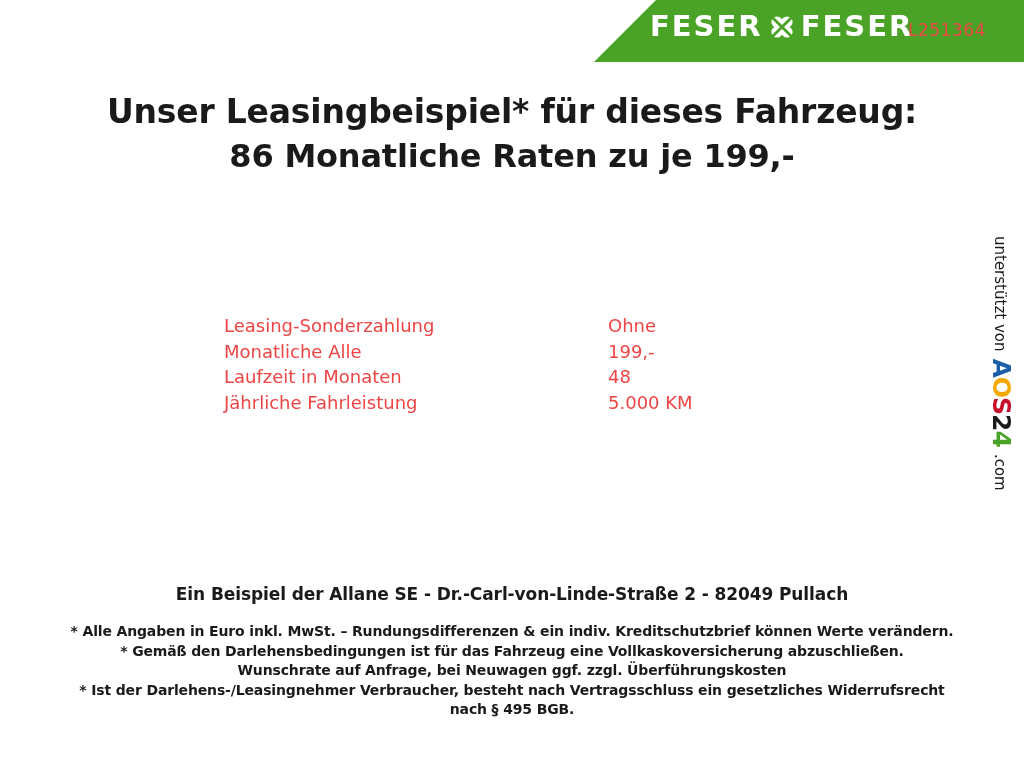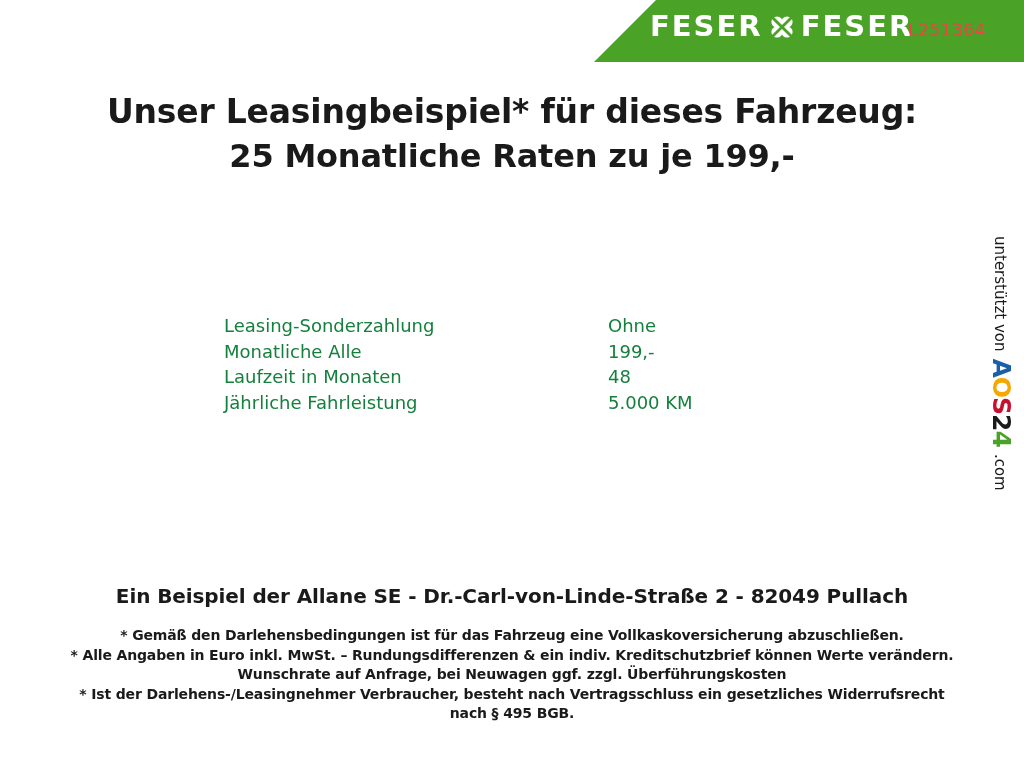--- a/index.html
+++ b/index.html
@@ -88,21 +88,21 @@
   .details {
     position: absolute;
     top: 313px;
     left: 224px;
     width: 600px;
   }
   .details-row {
     display: flex;
     font-size: 18px;
     line-height: 25.5px;
-    color: #15803d;
+    color: #ef4444;
   }
   .details-label {
     width: 384px;
     flex: 0 0 384px;
   }
   .details-value {
     flex: 1 1 auto;
   }
 
   
@@ -148,21 +148,21 @@
 
   
   .footer {
     position: absolute;
     left: 0;
     top: 584px;
     width: 1024px;
     text-align: center;
   }
   .footer-company {
-    font-size: 20px;
+    font-size: 17px;
     font-weight: bold;
     color: #1a1a1a;
     letter-spacing: -0.1px;
   }
   .footer-notes {
     margin-top: 18px;
     font-size: 14px;
     font-weight: bold;
     color: #1a1a1a;
     line-height: 19.5px;
@@ -194,21 +194,21 @@
         </g>
       </svg>
     </span>
     <span>FESER</span>
   </div>
   <div class="brand-id">L251364</div>
 </div>
 
 <div class="titles">
   <div class="title-line1">Unser Leasingbeispiel* für dieses Fahrzeug:</div>
-  <div class="title-line2">25 Monatliche Raten zu je 199,-</div>
+  <div class="title-line2">86 Monatliche Raten zu je 199,-</div>
 </div>
 
 <div class="details">
   <div class="details-row">
     <div class="details-label">Leasing-Sonderzahlung</div>
     <div class="details-value">Ohne</div>
   </div>
   <div class="details-row">
     <div class="details-label">Monatliche Alle</div>
     <div class="details-value">199,-</div>
@@ -227,19 +227,19 @@
   <div class="sidebar-inner">
     <span class="sidebar-text">unterstützt von</span>
     <span class="aos-logo"><span class="aos-a">A</span><span class="aos-o">O</span><span class="aos-s">S</span><span class="aos-2">2</span><span class="aos-4">4</span></span>
     <span class="aos-com">.com</span>
   </div>
 </div>
 
 <div class="footer">
   <div class="footer-company">Ein Beispiel der Allane SE - Dr.-Carl-von-Linde-Straße 2 - 82049 Pullach</div>
   <div class="footer-notes">
+    <p class="footer-note">* Alle Angaben in Euro inkl. MwSt. – Rundungsdifferenzen &amp; ein indiv. Kreditschutzbrief können Werte verändern.</p>
     <p class="footer-note">* Gemäß den Darlehensbedingungen ist für das Fahrzeug eine Vollkaskoversicherung abzuschließen.</p>
-    <p class="footer-note">* Alle Angaben in Euro inkl. MwSt. – Rundungsdifferenzen &amp; ein indiv. Kreditschutzbrief können Werte verändern.</p>
     <p class="footer-note">Wunschrate auf Anfrage, bei Neuwagen ggf. zzgl. Überführungskosten</p>
     <p class="footer-note">* Ist der Darlehens-/Leasingnehmer Verbraucher, besteht nach Vertragsschluss ein gesetzliches Widerrufsrecht</p>
     <p class="footer-note">nach § 495 BGB.</p>
   </div>
 </div>
 
 </body></html>

